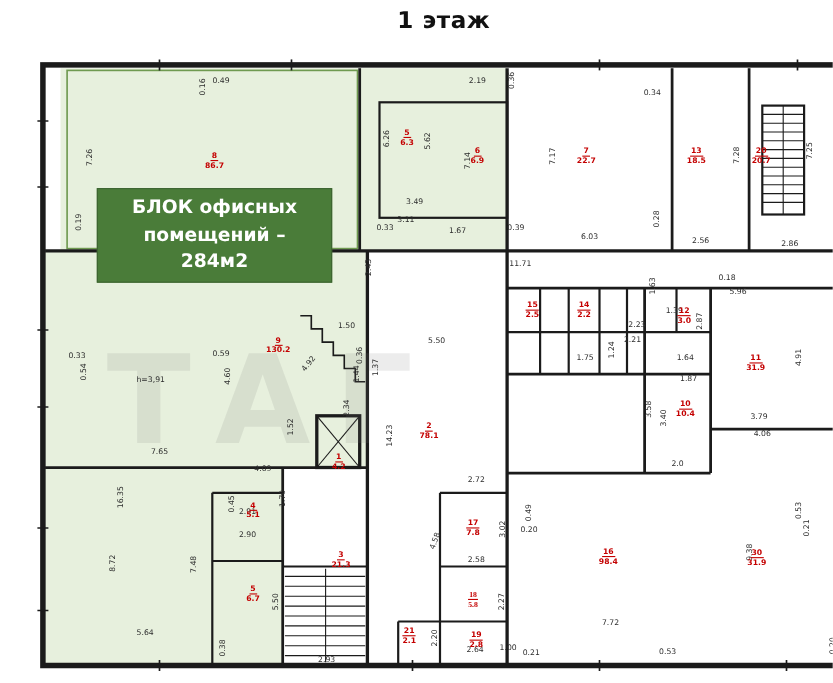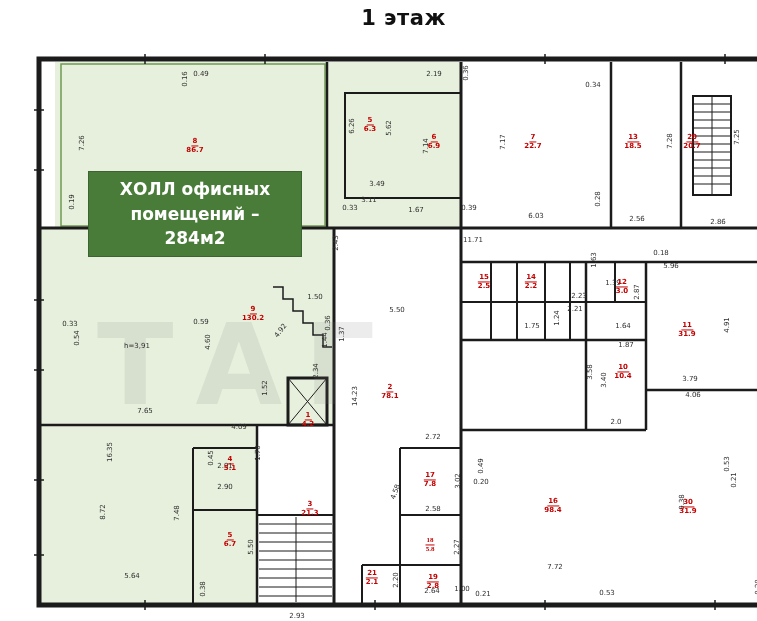--- a/index.html
+++ b/index.html
@@ -194,21 +194,21 @@
         <span class="dim" style="left: 200px; top: 466px; transform: translate(-50%, -50%) rotate(0deg);">2.91</span>
         <span class="dim" style="left: 233px; top: 453px; transform: translate(-50%, -50%) rotate(-90deg);">1.70</span>
         <span class="dim" style="left: 186px; top: 458px; transform: translate(-50%, -50%) rotate(-90deg);">0.45</span>
         <span class="dim" style="left: 85px; top: 452px; transform: translate(-50%, -50%) rotate(-90deg);">16.35</span>
         <span class="dim" style="left: 200px; top: 487px; transform: translate(-50%, -50%) rotate(0deg);">2.90</span>
         <span class="dim" style="left: 78px; top: 512px; transform: translate(-50%, -50%) rotate(-90deg);">8.72</span>
         <span class="dim" style="left: 152px; top: 513px; transform: translate(-50%, -50%) rotate(-90deg);">7.48</span>
         <span class="dim" style="left: 226px; top: 547px; transform: translate(-50%, -50%) rotate(-90deg);">5.50</span>
         <span class="dim" style="left: 107px; top: 576px; transform: translate(-50%, -50%) rotate(0deg);">5.64</span>
         <span class="dim" style="left: 178px; top: 589px; transform: translate(-50%, -50%) rotate(-90deg);">0.38</span>
-        <span class="dim" style="left: 272px; top: 616px; transform: translate(-50%, -50%) rotate(0deg);">2.93</span>
+        <span class="dim" style="left: 272px; top: 600px; transform: translate(-50%, -50%) rotate(0deg);">2.93</span>
         <span class="dim" style="left: 408px; top: 437px; transform: translate(-50%, -50%) rotate(0deg);">2.72</span>
         <span class="dim" style="left: 433px; top: 481px; transform: translate(-50%, -50%) rotate(-90deg);">3.02</span>
         <span class="dim" style="left: 371px; top: 492px; transform: translate(-50%, -50%) rotate(-70deg);">4.58</span>
         <span class="dim" style="left: 408px; top: 509px; transform: translate(-50%, -50%) rotate(0deg);">2.58</span>
         <span class="dim" style="left: 432px; top: 547px; transform: translate(-50%, -50%) rotate(-90deg);">2.27</span>
         <span class="dim" style="left: 371px; top: 580px; transform: translate(-50%, -50%) rotate(-90deg);">2.20</span>
         <span class="dim" style="left: 407px; top: 591px; transform: translate(-50%, -50%) rotate(0deg);">2.64</span>
         <span class="dim" style="left: 437px; top: 589px; transform: translate(-50%, -50%) rotate(0deg);">1.00</span>
         <span class="dim" style="left: 458px; top: 594px; transform: translate(-50%, -50%) rotate(0deg);">0.21</span>
         <span class="dim" style="left: 456px; top: 466px; transform: translate(-50%, -50%) rotate(-90deg);">0.49</span>
@@ -320,15 +320,15 @@
         <span class="room" style="left: 205px; top: 464px;">
           <span class="rn">4</span>
           <span class="ra">5.1</span>
         </span>
         <span class="room" style="left: 205px; top: 540px;">
           <span class="rn">5</span>
           <span class="ra">6.7</span>
         </span>
       </div>
 
-    <div class="label office">ХОЛЛ офисных помещений – 284м2</div>
+    <div class="label office">БЛОК офисных помещений – 284м2</div>
   </div>
 </div>
 
 </body></html>

